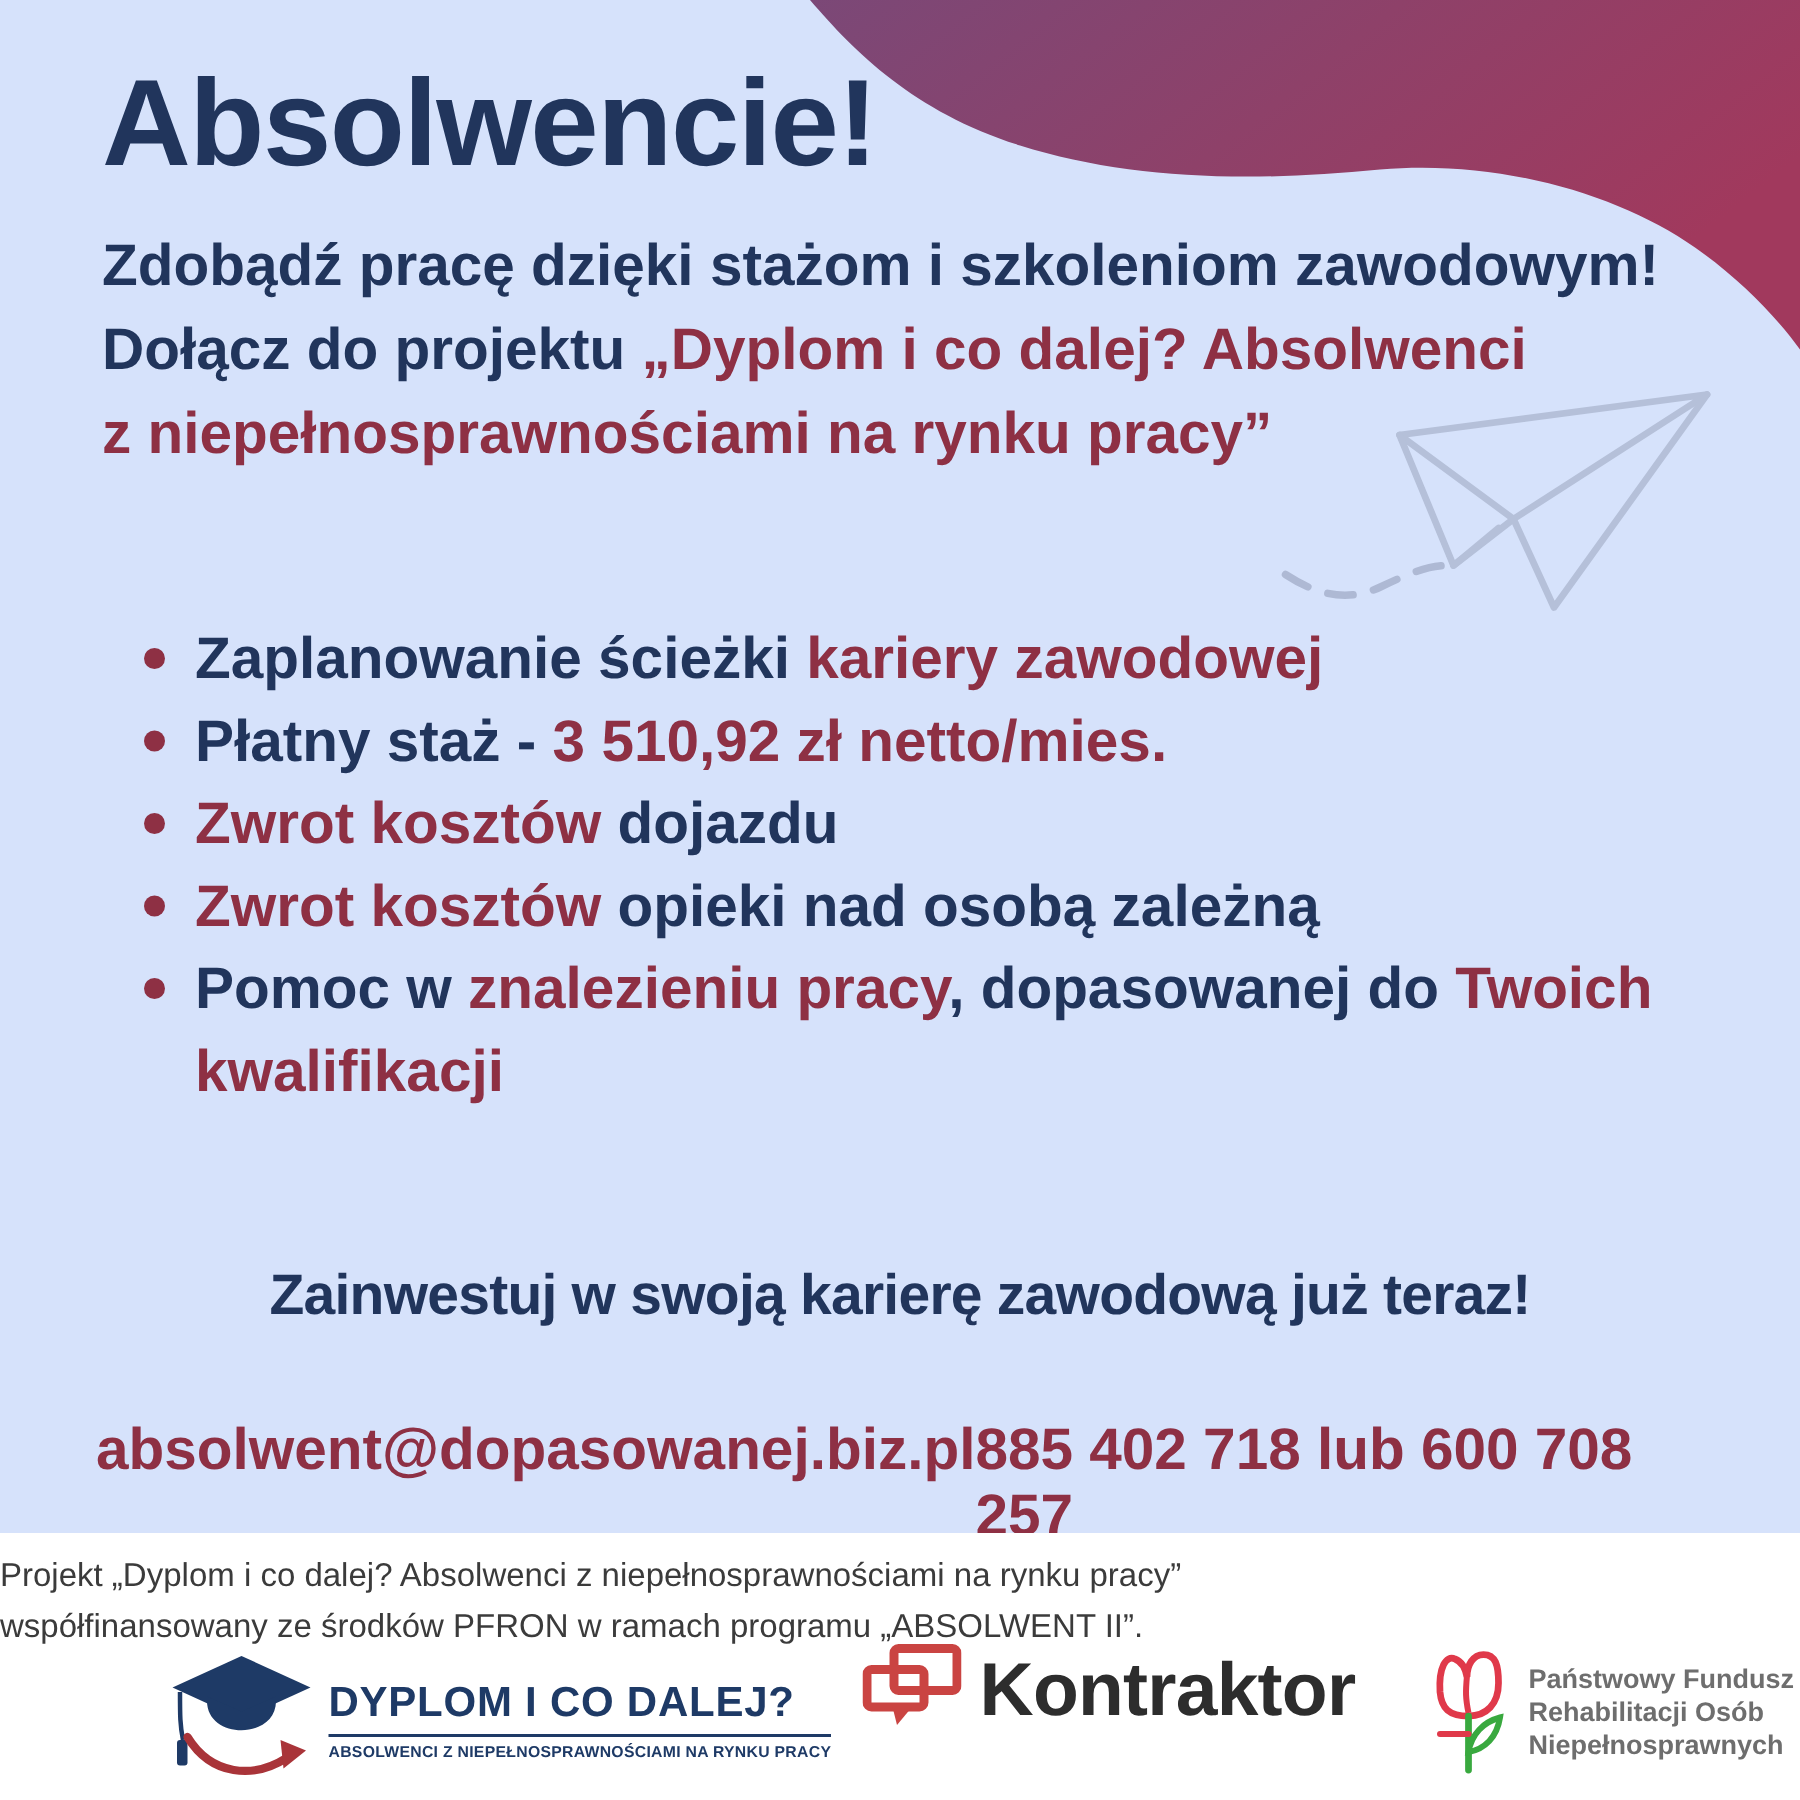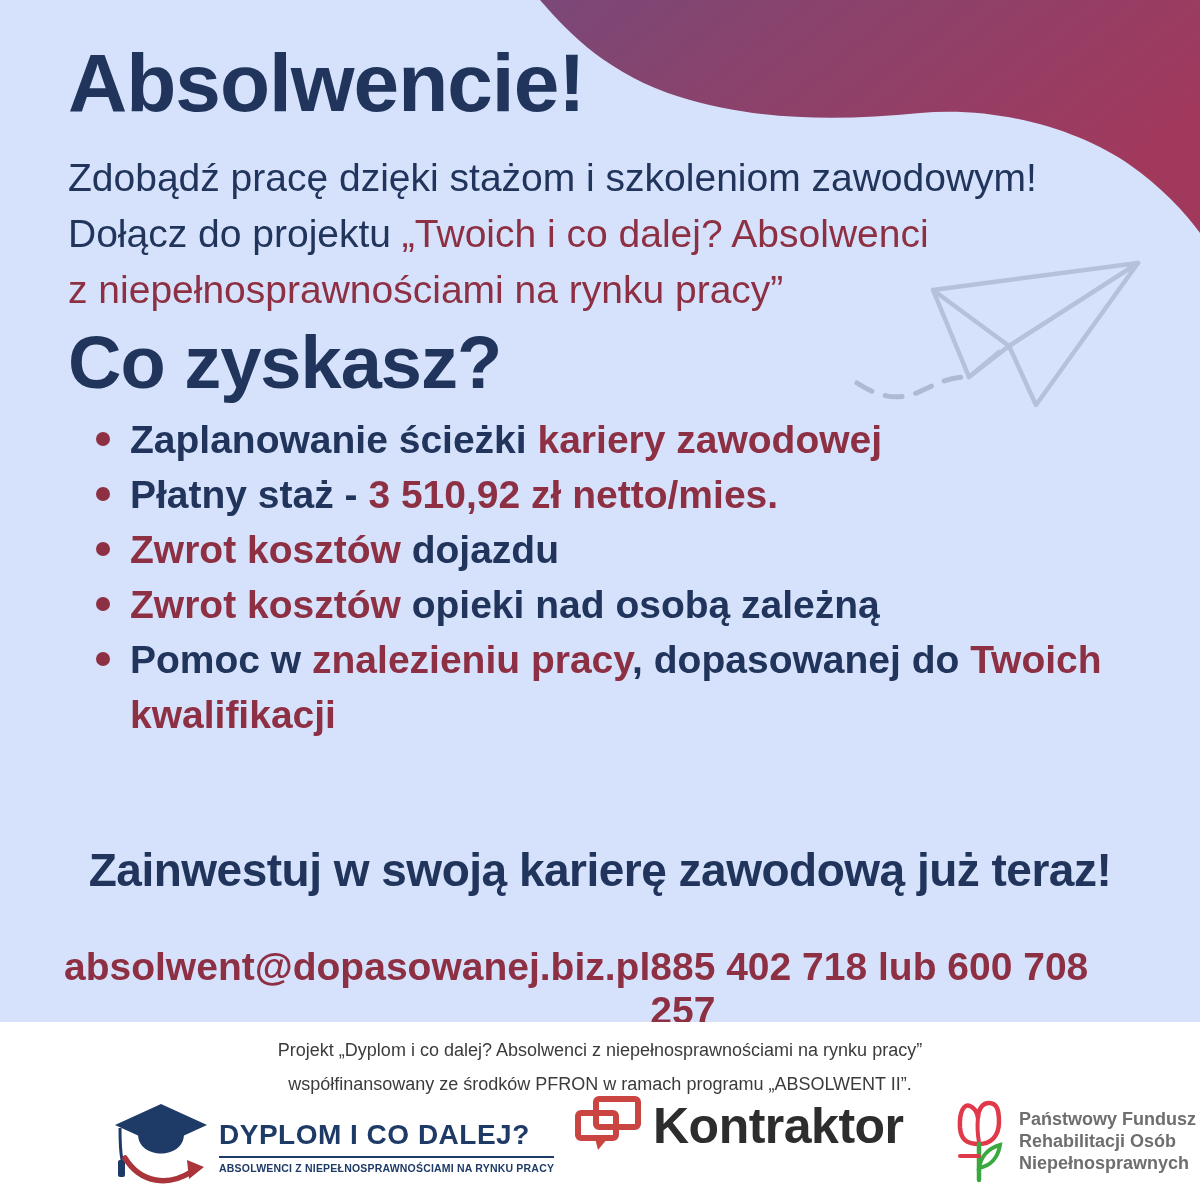--- a/index.html
+++ b/index.html
@@ -11,29 +11,29 @@
     --pfron-red:#e0394a; --pfron-green:#39a93f; --pfron-text:#6e6e6e;
   }
   *{margin:0;padding:0;box-sizing:border-box;}
   body{margin:0;font-family:"Liberation Sans",sans-serif;}
   .poster{position:relative;width:1200px;height:1200px;background:var(--background);overflow:hidden;}
   .navy{color:var(--navy);}
   .maroon{color:var(--maroon);}
   .blob{position:absolute;top:0;left:0;pointer-events:none;}
   .plane{position:absolute;left:0;top:0;pointer-events:none;}
   .title{position:absolute;left:68px;top:36px;font-size:82px;font-weight:bold;letter-spacing:-1px;}
-  .intro{position:absolute;left:68px;top:150px;font-size:39px;font-weight:normal;line-height:56px;white-space:nowrap;}
+  .intro{position:absolute;left:68px;top:150px;font-size:39px;font-weight:bold;line-height:56px;white-space:nowrap;}
   .subtitle{position:absolute;left:68px;top:320px;font-size:74px;font-weight:bold;letter-spacing:-1px;}
   .benefits{position:absolute;left:68px;top:412px;width:1050px;list-style:none;font-size:39px;font-weight:bold;line-height:55px;}
   .benefits li{position:relative;padding-left:62px;}
   .benefits li::before{content:"";position:absolute;left:28px;top:20px;width:14px;height:14px;border-radius:50%;background:var(--maroon);}
-  .cta{position:absolute;top:843px;left:0;width:100%;text-align:center;font-size:46px;font-weight:bold;letter-spacing:-0.5px;}
+  .cta{position:absolute;top:843px;left:0;width:100%;text-align:center;font-size:38px;font-weight:bold;letter-spacing:-0.5px;}
   .contact{position:absolute;top:945px;left:64px;right:62px;display:flex;justify-content:space-between;font-size:39px;font-weight:bold;}
   .footer{position:absolute;left:0;top:1022px;width:100%;height:178px;background:var(--footer-bg);}
-  .footer-note{margin-top:11px;text-align:center;font-size:18px;line-height:34px;color:var(--footer-text);}
+  .footer-note{margin-top:11px;font-size:22px;line-height:34px;color:var(--footer-text);}
   .logos{position:absolute;left:0;top:74px;width:100%;height:100px;margin-left:47px;}
   .logo-dyplom{position:absolute;left:64px;top:2px;display:flex;align-items:center;gap:8px;}
   .logo-text{display:flex;flex-direction:column;}
   .logo-title{font-size:28px;font-weight:bold;color:var(--logo-navy);letter-spacing:0.5px;white-space:nowrap;}
   .logo-rule{height:2px;background:var(--logo-navy);margin:5px 0 4px;}
   .logo-sub{font-size:10.5px;font-weight:bold;color:var(--logo-navy);letter-spacing:0.2px;white-space:nowrap;}
   .logo-kontraktor{position:absolute;left:528px;top:0;display:flex;align-items:center;gap:12px;}
   .kontraktor-name{font-size:50px;font-weight:bold;color:var(--kontraktor-text);letter-spacing:-0.5px;}
   .logo-pfron{position:absolute;left:906px;top:2px;display:flex;align-items:center;gap:14px;}
   .pfron-text{font-size:18px;line-height:22px;color:var(--pfron-text);font-weight:bold;}
@@ -59,23 +59,22 @@
       <path d="M1138,263 L933,290 L1009,346 Z"></path>
       <path d="M933,290 L969,377 L1009,346"></path>
       <path d="M1009,346 L1036,405 L1138,263"></path>
       <path d="M969,377 L999,352"></path>
     </g>
     <path d="M857,383 C880,398 900,401 921,391 C940,382 952,377 965,377" stroke="#aeb9d4" stroke-width="5" stroke-dasharray="17 14" stroke-linecap="round"></path>
   </svg>
 
   <h1 class="title navy">Absolwencie!</h1>
 
-  <p class="intro"><span class="navy">Zdobądź pracę dzięki stażom i szkoleniom zawodowym!</span><br><span class="navy">Dołącz do projektu </span><span class="maroon">„Twoich i co dalej? Absolwenci</span><br><span class="maroon">z niepełnosprawnościami na rynku pracy”</span></p>
+  <p class="intro"><span class="navy">Zdobądź pracę dzięki stażom i szkoleniom zawodowym!</span><br><span class="navy">Dołącz do projektu </span><span class="maroon">„Dyplom i co dalej? Absolwenci</span><br><span class="maroon">z niepełnosprawnościami na rynku pracy”</span></p>
 
-  <h2 class="subtitle navy">Co zyskasz?</h2>
 
   <ul class="benefits">
       <li><span class="navy">Zaplanowanie ścieżki </span><span class="maroon">kariery zawodowej</span></li>
       <li><span class="navy">Płatny staż - </span><span class="maroon">3 510,92 zł netto/mies.</span></li>
       <li><span class="maroon">Zwrot kosztów</span><span class="navy"> dojazdu</span></li>
       <li><span class="maroon">Zwrot kosztów</span><span class="navy"> opieki nad osobą zależną</span></li>
       <li><span class="navy">Pomoc w </span><span class="maroon">znalezieniu pracy</span><span class="navy">, dopasowanej do </span><span class="maroon">Twoich kwalifikacji</span></li>
     </ul>
 
   <div class="cta navy">Zainwestuj w swoją karierę zawodową już teraz!</div>

